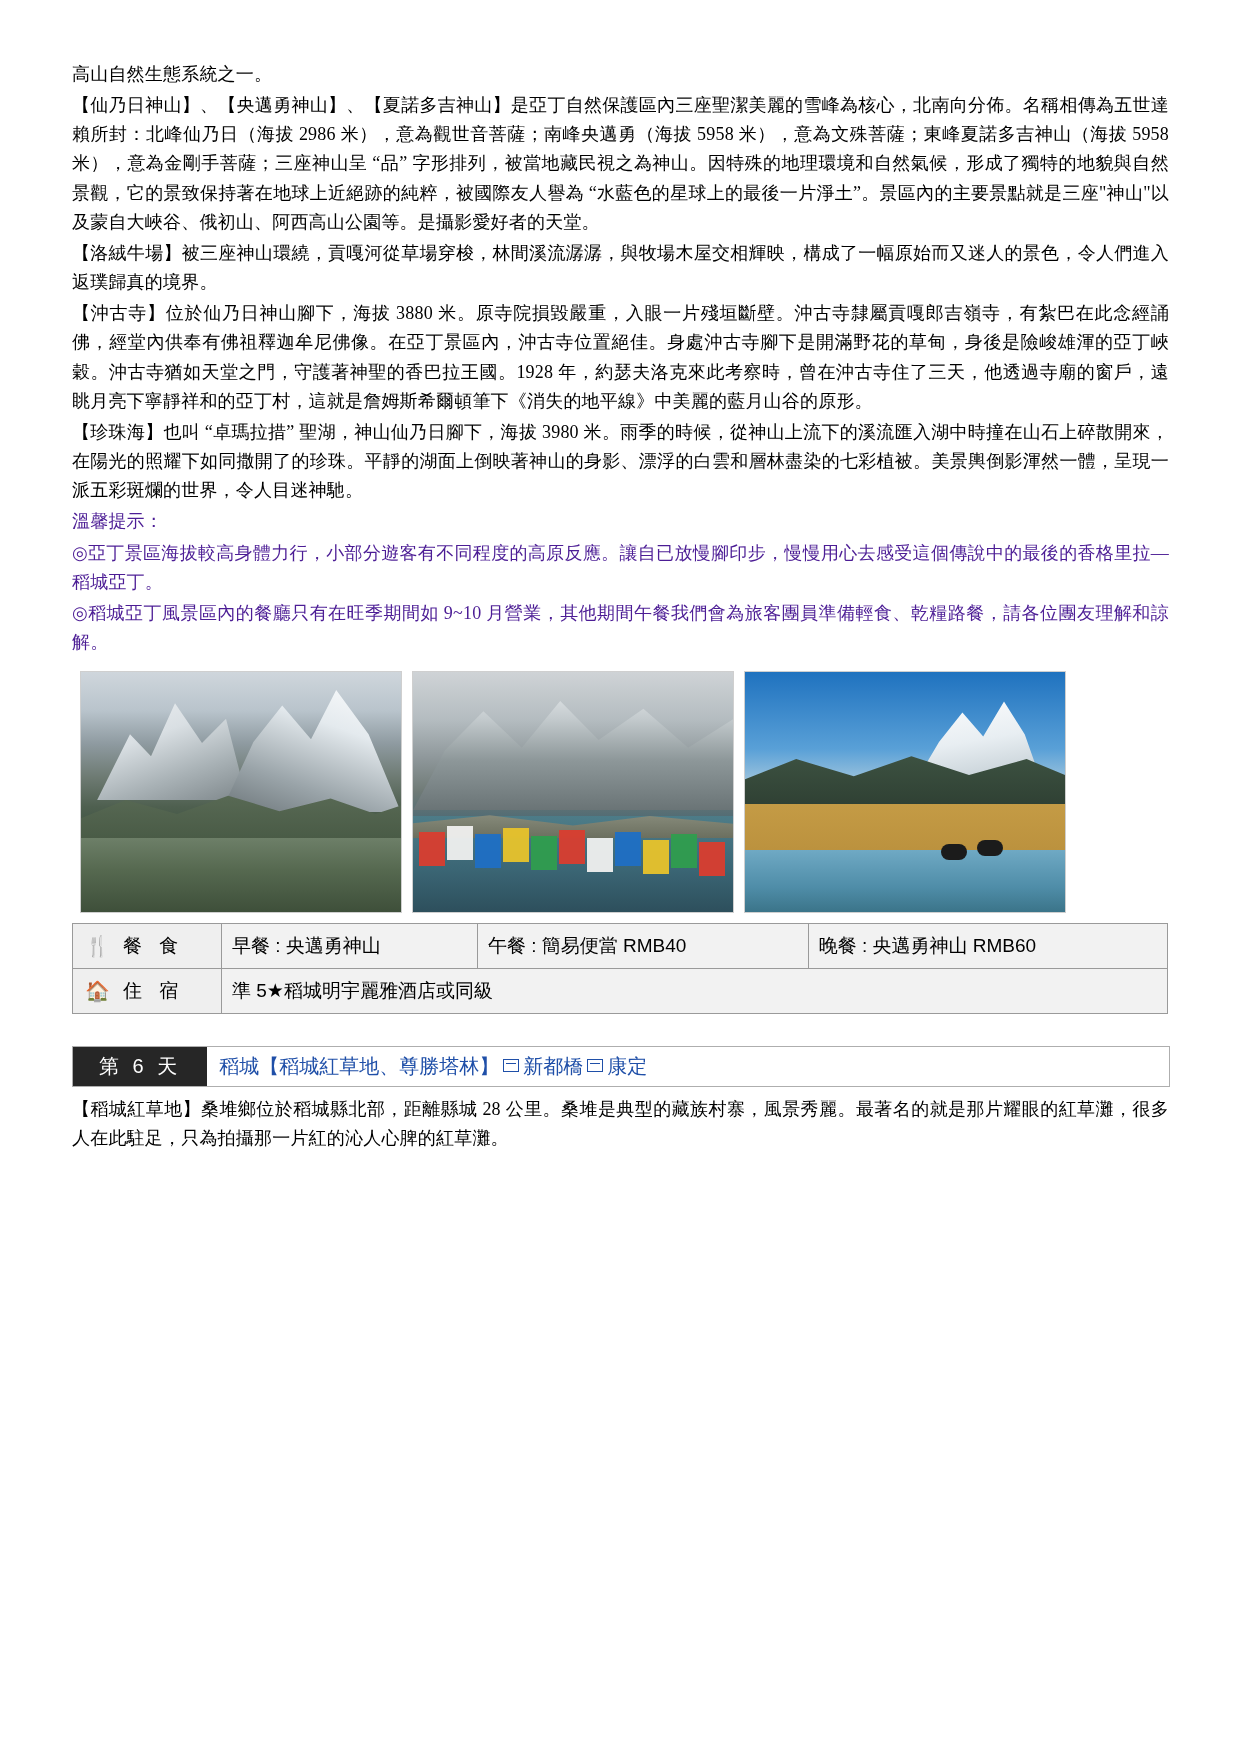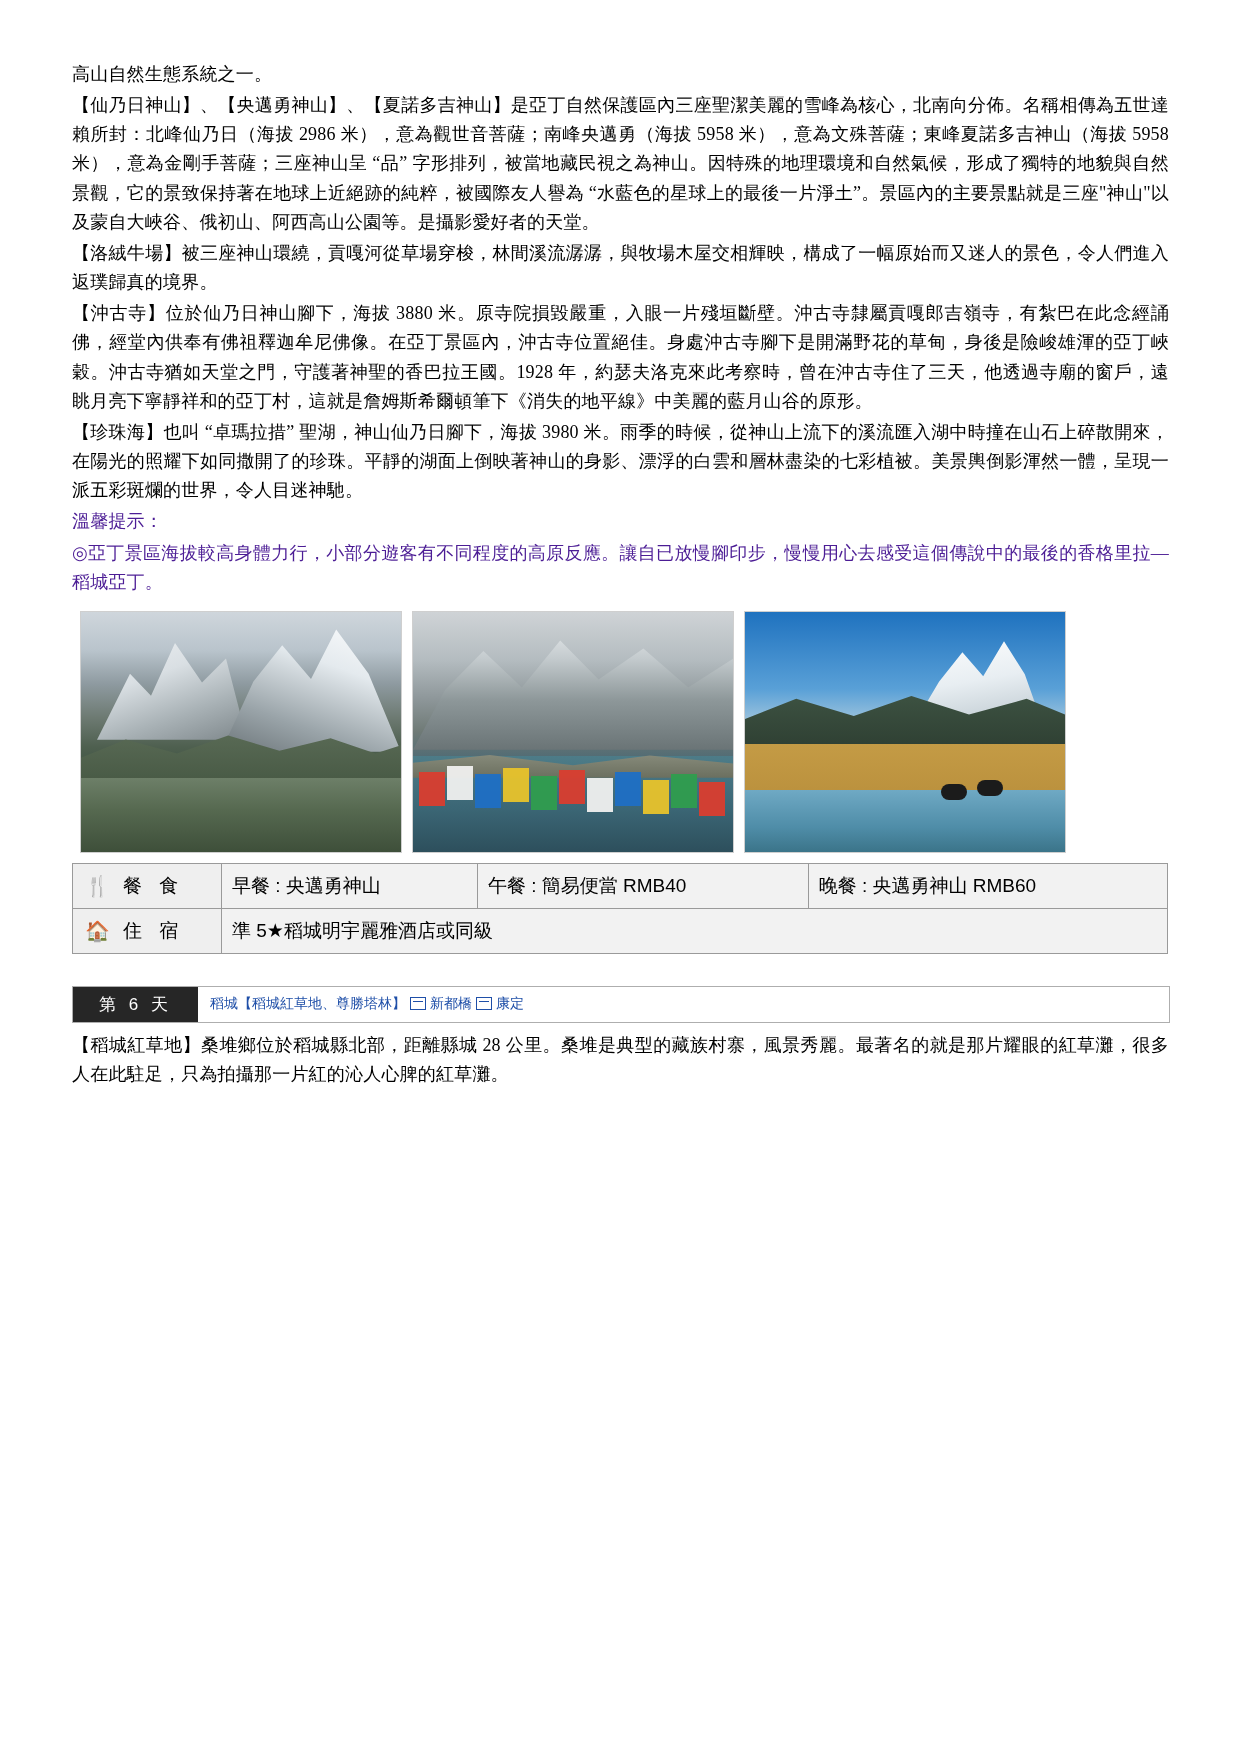--- a/index.html
+++ b/index.html
@@ -172,31 +172,31 @@
     display: flex;
     align-items: stretch;
     margin: 32px 0 8px 0;
     width: 1096px;
     border: 1px solid #aeaeae;
     background: #ffffff;
   }
   .day-num {
     background: #262626;
     color: #ffffff;
-    font-size: 17px;
+    font-size: 20px;
     padding: 6px 26px;
     letter-spacing: 4px;
     font-family: "Liberation Sans", "DejaVu Sans", sans-serif;
     white-space: nowrap;
     display: flex;
     align-items: center;
   }
   .day-title {
     flex: 1;
-    font-size: 14px;
+    font-size: 20px;
     color: #1f4fa8;
     padding: 6px 12px;
     display: flex;
     align-items: center;
     font-family: Liberation Mono, monospace;
   }
   .box-glyph {
     display: inline-block;
     border: 1.5px solid #1f4fa8;
     width: 14px; height: 11px;
@@ -216,20 +216,21 @@
 <div class="page">
 
   <p class="para">高山自然生態系統之一。</p>
   <p class="para">【仙乃日神山】、【央邁勇神山】、【夏諾多吉神山】是亞丁自然保護區內三座聖潔美麗的雪峰為核心，北南向分佈。名稱相傳為五世達賴所封：北峰仙乃日（海拔 2986 米），意為觀世音菩薩；南峰央邁勇（海拔 5958 米），意為文殊菩薩；東峰夏諾多吉神山（海拔 5958 米），意為金剛手菩薩；三座神山呈 “品” 字形排列，被當地藏民視之為神山。因特殊的地理環境和自然氣候，形成了獨特的地貌與自然景觀，它的景致保持著在地球上近絕跡的純粹，被國際友人譽為 “水藍色的星球上的最後一片淨土”。景區內的主要景點就是三座"神山"以及蒙自大峽谷、俄初山、阿西高山公園等。是攝影愛好者的天堂。</p>
   <p class="para">【洛絨牛場】被三座神山環繞，貢嘎河從草場穿梭，林間溪流潺潺，與牧場木屋交相輝映，構成了一幅原始而又迷人的景色，令人們進入返璞歸真的境界。</p>
   <p class="para">【沖古寺】位於仙乃日神山腳下，海拔 3880 米。原寺院損毀嚴重，入眼一片殘垣斷壁。沖古寺隸屬貢嘎郎吉嶺寺，有紮巴在此念經誦佛，經堂內供奉有佛祖釋迦牟尼佛像。在亞丁景區內，沖古寺位置絕佳。身處沖古寺腳下是開滿野花的草甸，身後是險峻雄渾的亞丁峽穀。沖古寺猶如天堂之門，守護著神聖的香巴拉王國。1928 年，約瑟夫洛克來此考察時，曾在沖古寺住了三天，他透過寺廟的窗戶，遠眺月亮下寧靜祥和的亞丁村，這就是詹姆斯希爾頓筆下《消失的地平線》中美麗的藍月山谷的原形。</p>
   <p class="para">【珍珠海】也叫 “卓瑪拉措” 聖湖，神山仙乃日腳下，海拔 3980 米。雨季的時候，從神山上流下的溪流匯入湖中時撞在山石上碎散開來，在陽光的照耀下如同撒開了的珍珠。平靜的湖面上倒映著神山的身影、漂浮的白雲和層林盡染的七彩植被。美景輿倒影渾然一體，呈現一派五彩斑爛的世界，令人目迷神馳。</p>
 
   <p class="para tip-head">溫馨提示：</p>
   <p class="para tip-line">◎亞丁景區海拔較高身體力行，小部分遊客有不同程度的高原反應。讓自已放慢腳印步，慢慢用心去感受這個傳說中的最後的香格里拉—稻城亞丁。</p>
+  <p class="para tip-line">◎稻城亞丁風景區內的餐廳只有在旺季期間如 9~10 月營業，其他期間午餐我們會為旅客團員準備輕食、乾糧路餐，請各位團友理解和諒解。</p>
 
   <div class="photos">
     <div class="photo ph1">
       <div class="peakA"></div>
       <div class="peakB"></div>
       <div class="ridge"></div>
       <div class="shore"></div>
       <div class="lake"></div>
     </div>
     <div class="photo ph2">

